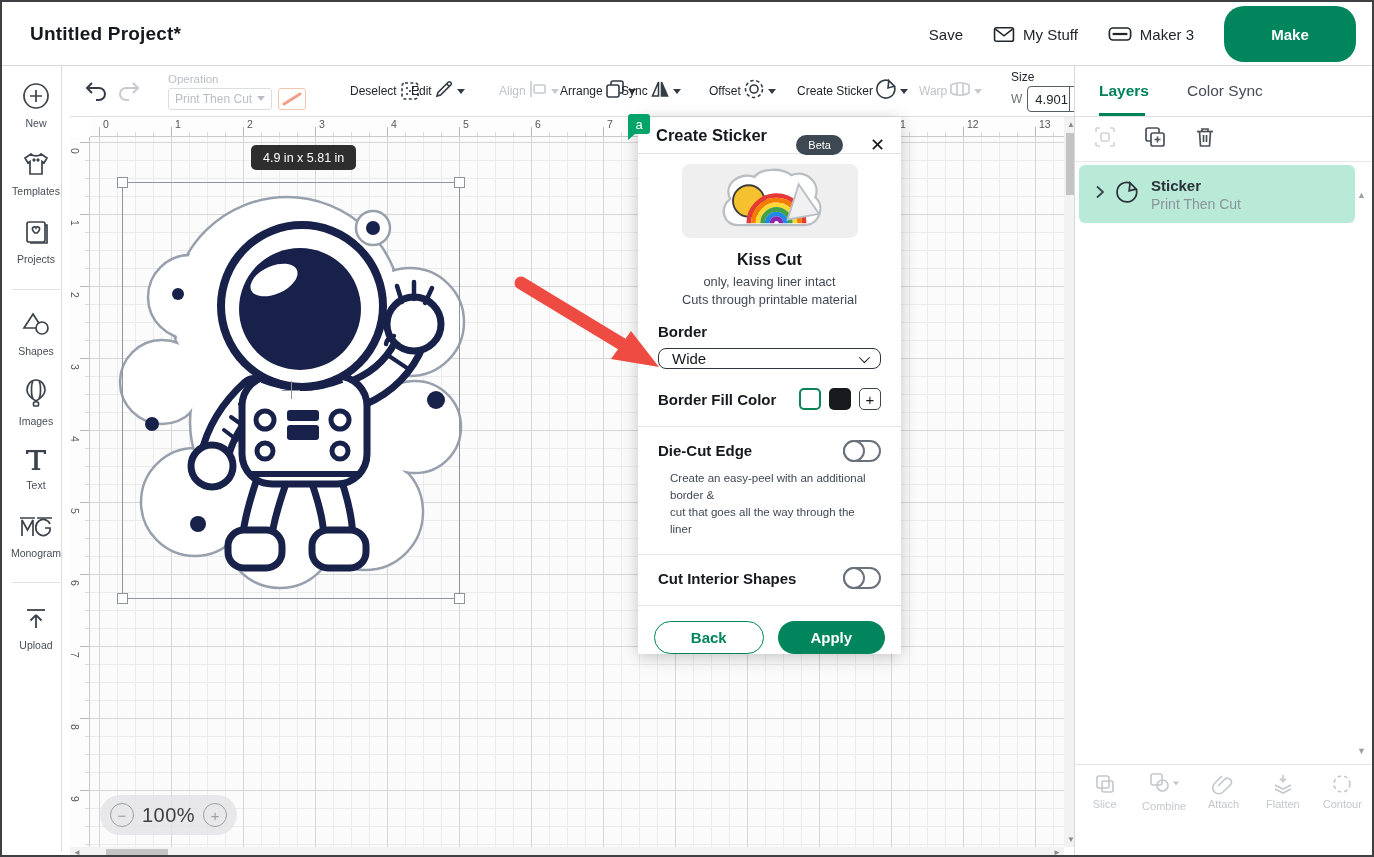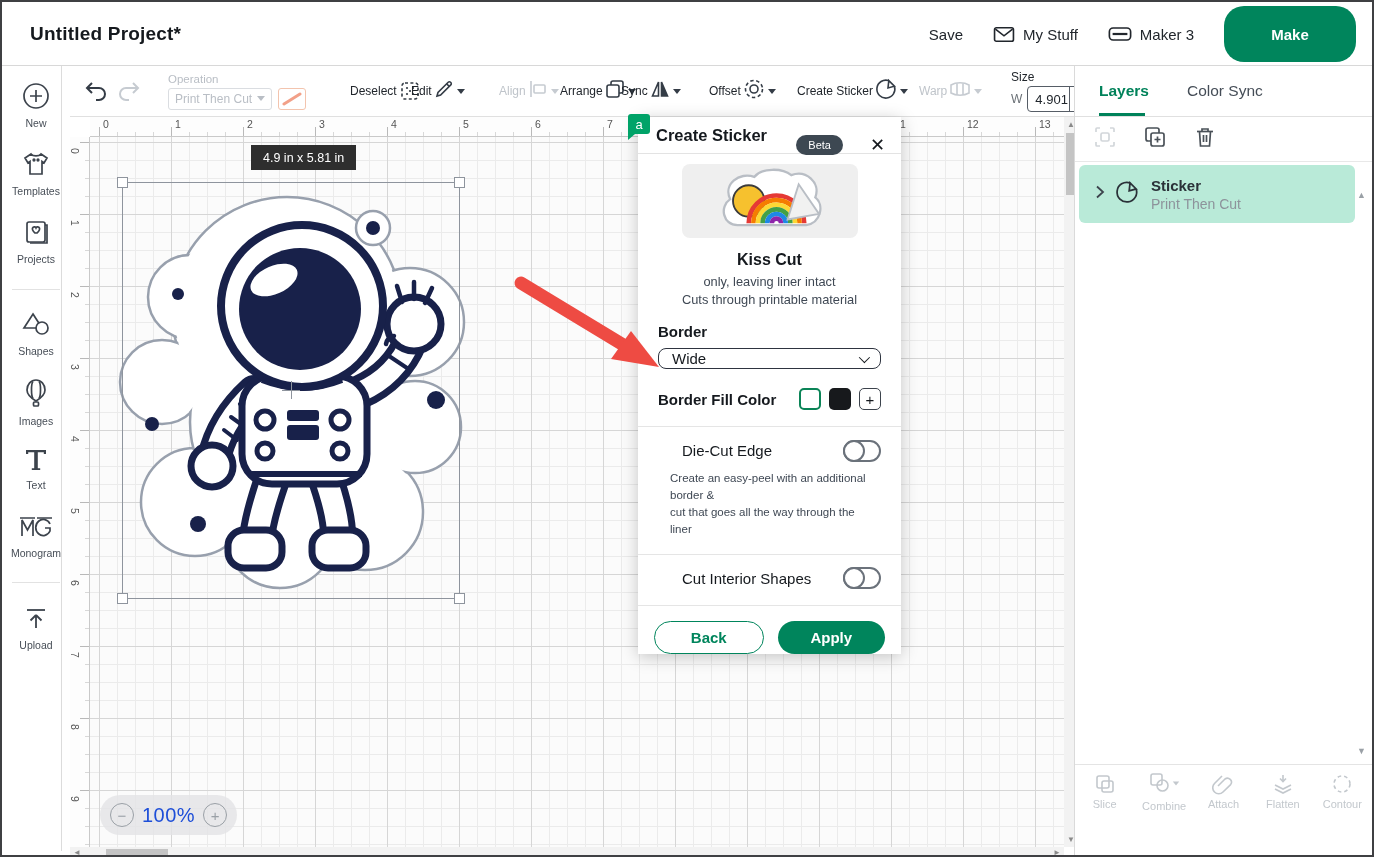--- a/index.html
+++ b/index.html
@@ -65,24 +65,24 @@
       linear-gradient(to bottom,#ebebeb 1px,transparent 1px);
     background-size:72px 72px,72px 72px,18px 18px,18px 18px;
     background-position:9px 5px; }
   .artwork { position:absolute; left:32px; top:57px; width:380px; height:432px; }
   .selection { position:absolute; left:52px; top:65px; width:338px; height:417px; border:1.5px solid #8e949d; }
   .handle { position:absolute; width:11px; height:11px; background:#fff; border:1.5px solid #8e949d; }
   .h-tl{left:-6px;top:-6px;} .h-tr{right:-6px;top:-6px;} .h-bl{left:-6px;bottom:-6px;} .h-br{right:-6px;bottom:-6px;}
   .crosshair { position:absolute; left:221px; top:273px; width:18px; height:18px; transform:translate(-9px,-9px); }
   .crosshair:before{content:"";position:absolute;left:9px;top:0;width:1px;height:18px;background:#8e949d;}
   .crosshair:after{content:"";position:absolute;top:9px;left:0;height:1px;width:18px;background:#8e949d;}
-  .sel-tooltip { position:absolute; left:181px; top:28px; height:25px; padding:0 12px; background:#2e2e2e; border-radius:0; color:#fff; font-size:12.5px; display:flex; align-items:center; }
+  .sel-tooltip { position:absolute; left:181px; top:28px; height:25px; padding:0 12px; background:#2e2e2e; border-radius:5px; color:#fff; font-size:12.5px; display:flex; align-items:center; }
   .zoom-pill { position:absolute; left:30px; top:678px; height:40px; padding:0 10px; border-radius:22px; background:rgba(228,228,230,.8); display:flex; align-items:center; gap:8px; color:#8d939b; }
   .zoom-circ { width:24px; height:24px; border:1.6px solid #9aa0a6; border-radius:50%; display:flex; align-items:center; justify-content:center; font-size:15px; color:#9aa0a6; cursor:pointer; }
-  .zoom-val { font-size:20px; color:#1d4ed8; letter-spacing:.5px; }
+  .zoom-val { font-size:20px; color:#404040; letter-spacing:.5px; }
   .vscroll { position:absolute; right:0; top:0; bottom:12px; width:14px; background:#f2f2f2; }
   .vthumb { position:absolute; left:2px; top:16px; width:10px; height:62px; background:#c4c4c4; cursor:pointer; }
   .hscroll { position:absolute; left:0; right:14px; bottom:0; height:12px; background:#f2f2f2; }
   .hthumb { position:absolute; left:36px; top:2px; width:62px; height:8px; background:#c4c4c4; cursor:pointer; }
   .scroll-arrow { position:absolute; font-size:8px; color:#8a8a8a; }
   
   .marker-a { position:absolute; left:626px; top:112px; width:22px; height:24px; z-index:40; }
   .marker-a .flag { width:22px; height:20px; background:#00a368; border-radius:3px 3px 3px 0; color:#fff; font-size:13px; display:flex; align-items:center; justify-content:center; }
   .marker-a .tail { width:0; height:0; border-left:7px solid #00a368; border-bottom:6px solid transparent; }
   .red-arrow { position:absolute; left:505px; top:265px; z-index:50; pointer-events:none; }
@@ -101,21 +101,21 @@
   .chev-dn { width:8px; height:8px; border-right:1.8px solid #15191e; border-bottom:1.8px solid #15191e; transform:rotate(45deg) translateY(-2px); }
   .fill-row { margin:19px 20px 0; display:flex; align-items:center; justify-content:space-between; }
   .fill-row .fld-inline { font-size:15px; font-weight:bold; color:#15191e; }
   .swatches { display:flex; align-items:center; gap:8px; }
   .sw { width:22px; height:22px; border-radius:5px; cursor:pointer; }
   .sw-white { background:#fff; border:2px solid #0b8457; }
   .sw-black { background:#17191c; }
   .sw-add { background:#fff; border:1.5px solid #3c434c; color:#15191e; font-size:15px; display:flex; align-items:center; justify-content:center; }
   .p-div { height:1px; background:#e5e5e5; margin-top:16px; }
   .toggle-row { margin:13px 20px 0; display:flex; align-items:center; justify-content:space-between; }
-  .toggle-row .t-lbl { font-size:15px; font-weight:normal; color:#15191e;margin-left:24px; }
+  .toggle-row .t-lbl { font-size:15px; font-weight:bold; color:#15191e; }
   .toggle { position:relative; width:38px; height:22px; border:2px solid #6b727b; border-radius:12px; cursor:pointer; }
   .knob { position:absolute; left:-2px; top:-2px; width:22px; height:22px; background:#fff; border:2px solid #6b727b; border-radius:50%; }
   .small-desc { margin:8px 32px 0; font-size:11.5px; color:#3f4854; line-height:17px; }
   .btn-row { margin:15px 16px 0; display:flex; gap:14px; }
   .pill-btn { flex:1; height:33px; border-radius:17px; font-size:15px; font-weight:bold; display:flex; align-items:center; justify-content:center; cursor:pointer; }
   .btn-back { border:1.7px solid #00855c; color:#00855c; background:#fff; }
   .btn-apply { background:#00855c; color:#fff; border:none; }
   
   .rpanel { position:absolute; right:0; top:64px; width:298px; bottom:0; background:#fff; border-left:1px solid #dadada; z-index:16; }
   .rtabs { position:relative; height:51px; border-bottom:1px solid #e0e0e0; display:flex; align-items:center; padding-left:24px; gap:38px; }

